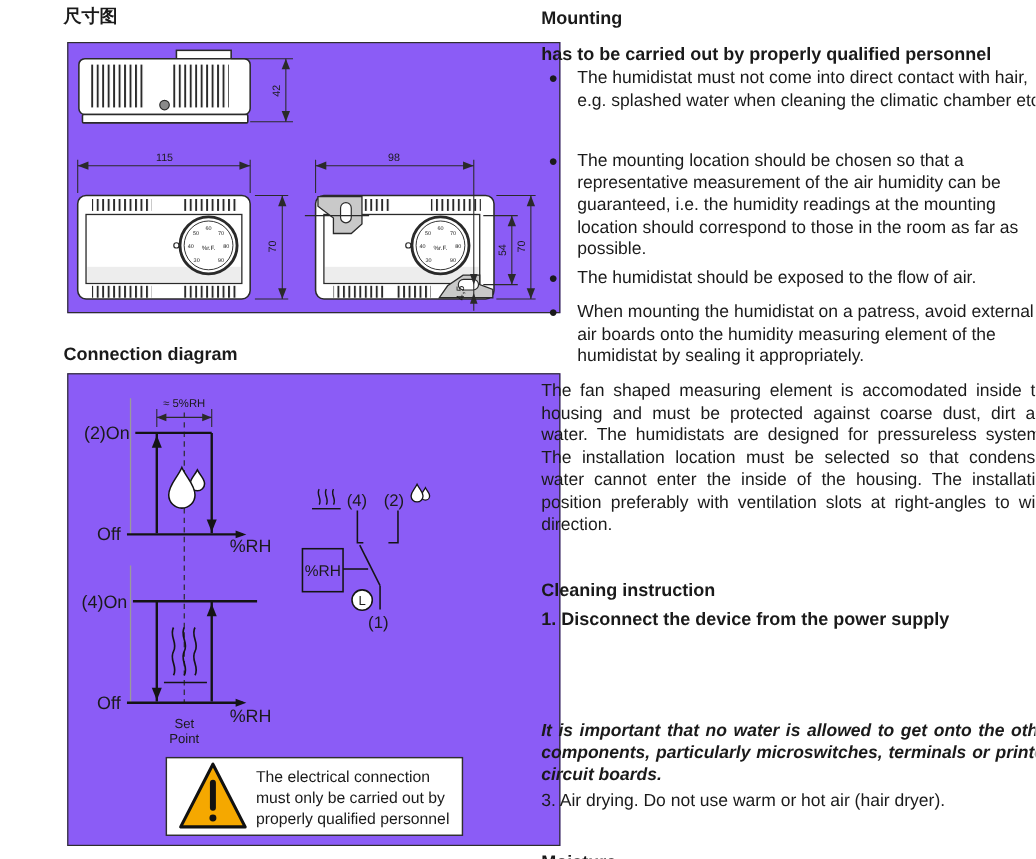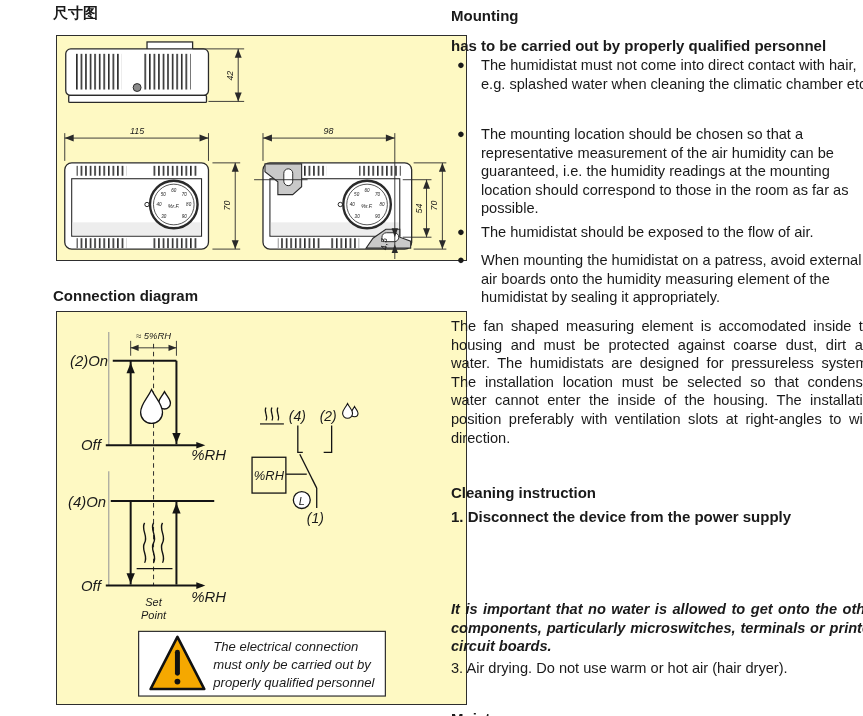--- a/index.html
+++ b/index.html
@@ -2,21 +2,21 @@
 <html><head>
 <meta charset="utf-8">
 <style>
   html,body{margin:0;padding:0;background:#fff;}
   .page{position:relative;width:863px;height:716px;background:#fff;overflow:hidden;
         font-family:"Liberation Sans","DejaVu Sans",sans-serif;color:#1a1a1a;}
   .hd{font-weight:bold;font-size:15px;}
   
   .lcol{position:absolute;left:0;top:0;width:430px;height:716px;margin-left:48px;}
   .ltitle{position:absolute;left:5px;}
-  .framebox{position:absolute;border:1.4px solid #2e2e2e;background:#fef9c3;font-style:italic;}
+  .framebox{position:absolute;border:1.4px solid #2e2e2e;background:#8b5cf6;}
   #dimbox{left:8px;top:35px;width:409px;height:224px;}
   #connbox{left:8px;top:311px;width:409px;height:392px;text-align:right;}
   svg{display:block;font-family:"Liberation Sans","DejaVu Sans",sans-serif;}
   svg text{fill:#1a1a1a;}
   .dimtxt{font-size:9px;}
   .lbl{font-size:15px;}
   
   .rcol{position:absolute;left:434px;top:0;width:428px;height:716px;font-size:14.6px;line-height:18.6px;margin-left:17px;}
   .rcol .abs{position:absolute;left:0;right:0;}
   .just{text-align:justify;}

